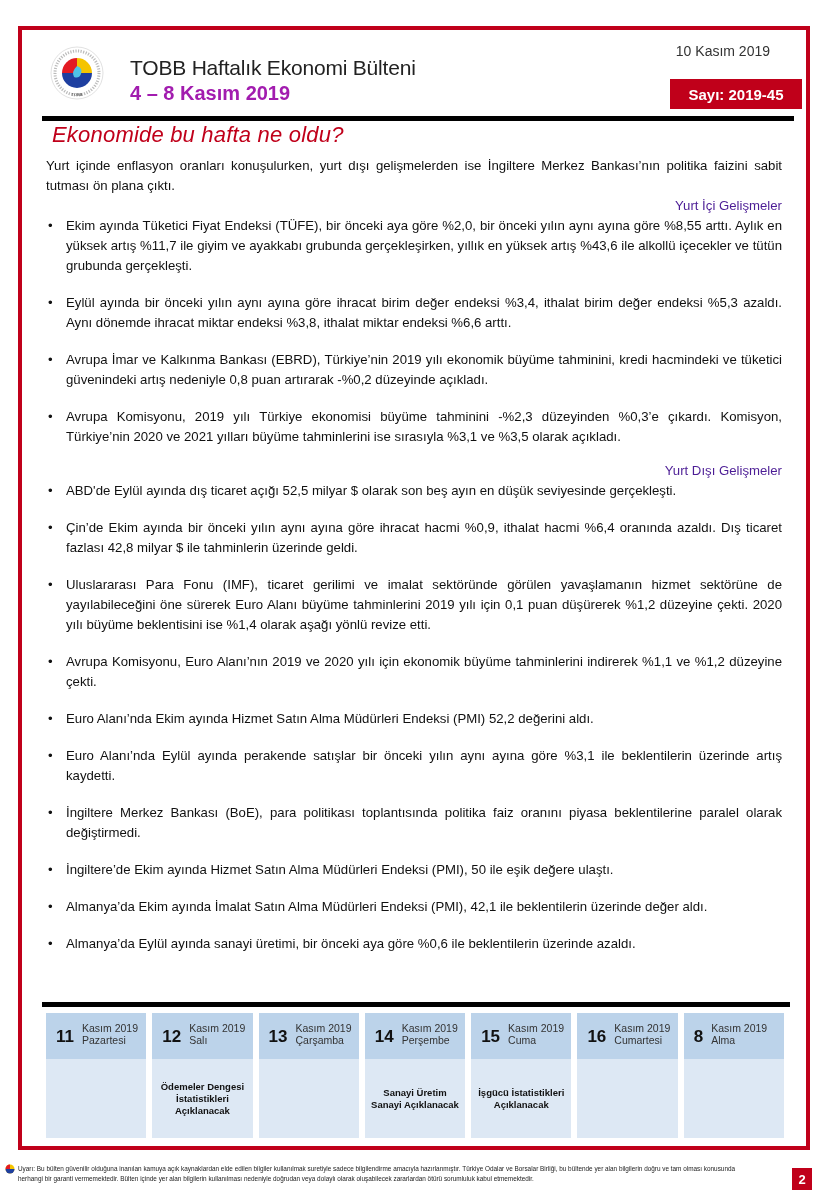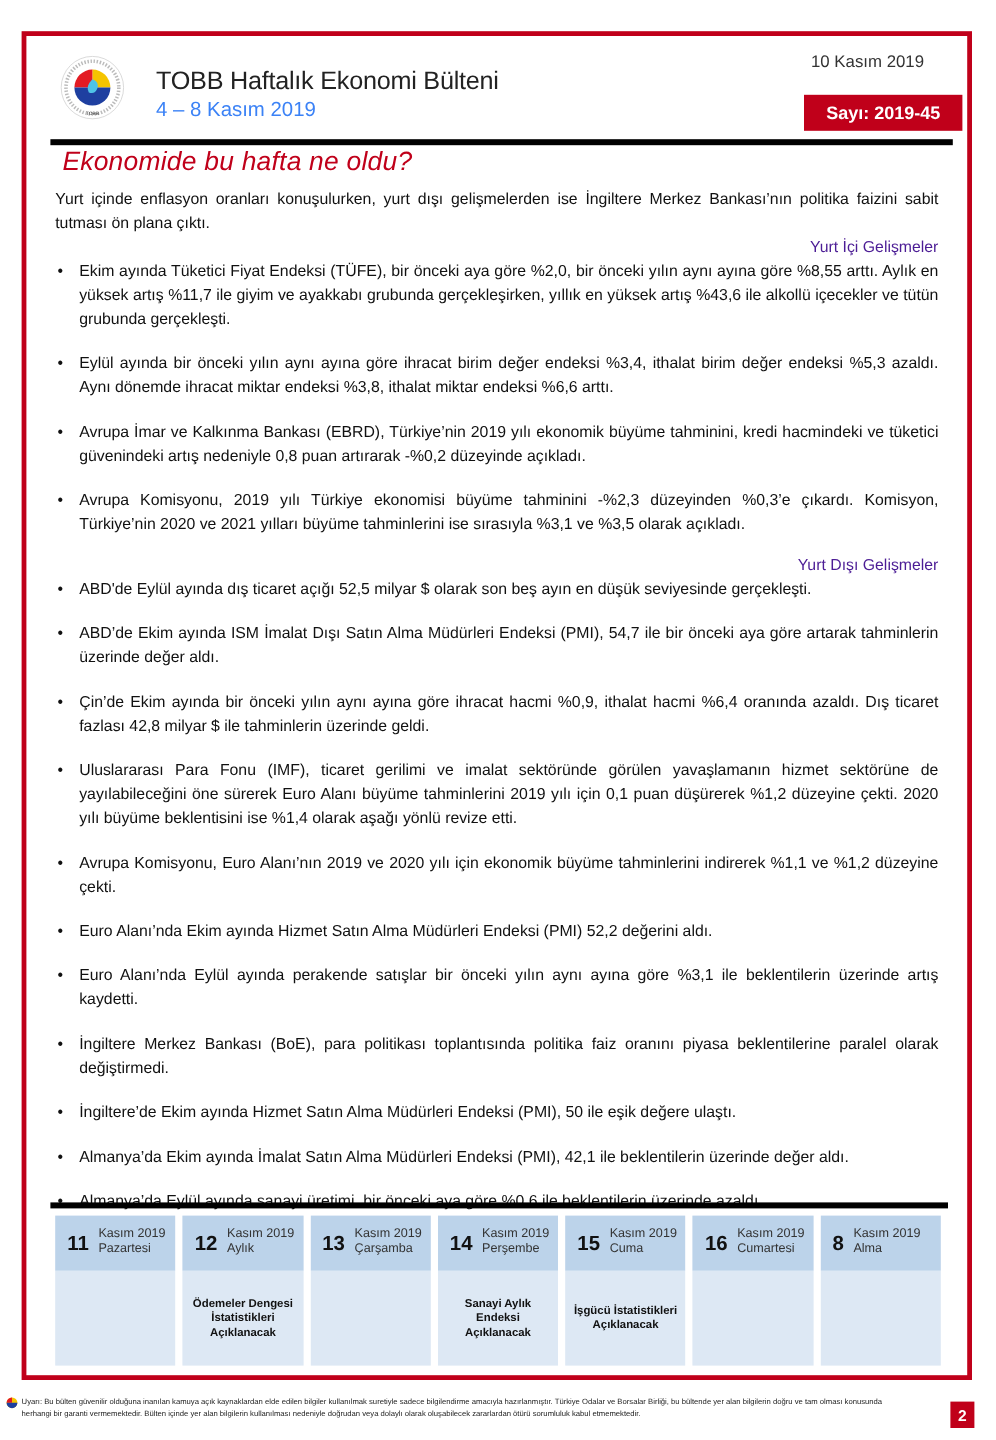--- a/index.html
+++ b/index.html
@@ -12,21 +12,21 @@
   }
 
   .logo {
     position: absolute; left: 50px; top: 46px; width: 54px; height: 54px;
   }
   .title {
     position: absolute; left: 130px; top: 56px; font-size: 21px; color: #222;
     letter-spacing: -0.2px;
   }
   .subtitle {
-    position: absolute; left: 130px; top: 82px; font-size: 17px; color: #3b82f6;
+    position: absolute; left: 130px; top: 82px; font-size: 20px; color: #a21caf; font-weight: bold;
   }
   .date {
     position: absolute; right: 60px; top: 43px; font-size: 14px; color: #333;
   }
   .issue {
     position: absolute; left: 670px; top: 79px; width: 132px; height: 30px;
     background: #c0001a; color: #fff; font-weight: bold; font-size: 15px;
     display: flex; align-items: center; justify-content: center;
   }
   .rule-top {
@@ -114,21 +114,20 @@
   <ul class="bullets">
     <li>Ekim ayında Tüketici Fiyat Endeksi (TÜFE), bir önceki aya göre %2,0, bir önceki yılın aynı ayına göre %8,55 arttı. Aylık en yüksek artış %11,7 ile giyim ve ayakkabı grubunda gerçekleşirken, yıllık en yüksek artış %43,6 ile alkollü içecekler ve tütün grubunda gerçekleşti.</li>
     <li>Eylül ayında bir önceki yılın aynı ayına göre ihracat birim değer endeksi %3,4, ithalat birim değer endeksi %5,3 azaldı. Aynı dönemde ihracat miktar endeksi %3,8, ithalat miktar endeksi %6,6 arttı.</li>
     <li>Avrupa İmar ve Kalkınma Bankası (EBRD), Türkiye’nin 2019 yılı ekonomik büyüme tahminini, kredi hacmindeki ve tüketici güvenindeki artış nedeniyle 0,8 puan artırarak -%0,2 düzeyinde açıkladı.</li>
     <li style="margin-bottom:14px">Avrupa Komisyonu, 2019 yılı Türkiye ekonomisi büyüme tahminini -%2,3 düzeyinden %0,3’e çıkardı. Komisyon, Türkiye’nin 2020 ve 2021 yılları büyüme tahminlerini ise sırasıyla %3,1 ve %3,5 olarak açıkladı.</li>
   </ul>
 
   <div class="section-title">Yurt Dışı Gelişmeler</div>
   <ul class="bullets tight">
     <li>ABD'de Eylül ayında dış ticaret açığı 52,5 milyar $ olarak son beş ayın en düşük seviyesinde gerçekleşti.</li>
-    <li>ABD’de Ekim ayında ISM İmalat Dışı Satın Alma Müdürleri Endeksi (PMI), 54,7 ile bir önceki aya göre artarak tahminlerin üzerinde değer aldı.</li>
     <li>Çin’de Ekim ayında bir önceki yılın aynı ayına göre ihracat hacmi %0,9, ithalat hacmi %6,4 oranında azaldı. Dış ticaret fazlası 42,8 milyar $ ile tahminlerin üzerinde geldi.</li>
     <li>Uluslararası Para Fonu (IMF), ticaret gerilimi ve imalat sektöründe görülen yavaşlamanın hizmet sektörüne de yayılabileceğini öne sürerek Euro Alanı büyüme tahminlerini 2019 yılı için 0,1 puan düşürerek %1,2 düzeyine çekti. 2020 yılı büyüme beklentisini ise %1,4 olarak aşağı yönlü revize etti.</li>
     <li>Avrupa Komisyonu, Euro Alanı’nın 2019 ve 2020 yılı için ekonomik büyüme tahminlerini indirerek %1,1 ve %1,2 düzeyine çekti.</li>
     <li>Euro Alanı’nda Ekim ayında Hizmet Satın Alma Müdürleri Endeksi (PMI) 52,2 değerini aldı.</li>
     <li>Euro Alanı’nda Eylül ayında perakende satışlar bir önceki yılın aynı ayına göre %3,1 ile beklentilerin üzerinde artış kaydetti.</li>
     <li>İngiltere Merkez Bankası (BoE), para politikası toplantısında politika faiz oranını piyasa beklentilerine paralel olarak değiştirmedi.</li>
     <li>İngiltere’de Ekim ayında Hizmet Satın Alma Müdürleri Endeksi (PMI), 50 ile eşik değere ulaştı.</li>
     <li>Almanya’da Ekim ayında İmalat Satın Alma Müdürleri Endeksi (PMI), 42,1 ile beklentilerin üzerinde değer aldı.</li>
     <li>Almanya’da Eylül ayında sanayi üretimi, bir önceki aya göre %0,6 ile beklentilerin üzerinde azaldı.</li>
   </ul>
@@ -145,21 +144,21 @@
           <div>Pazartesi</div>
         </div>
     </div>
     <div class="day-body"></div>
   </div>
   <div class="day">
     <div class="day-head">
       <span class="day-num">12</span>
       <div class="day-meta">
           <div>Kasım 2019</div>
-          <div>Aylık</div>
+          <div>Salı</div>
         </div>
     </div>
     <div class="day-body">Ödemeler Dengesi İstatistikleri Açıklanacak</div>
   </div>
   <div class="day">
     <div class="day-head">
       <span class="day-num">13</span>
       <div class="day-meta">
           <div>Kasım 2019</div>
           <div>Çarşamba</div>
@@ -168,21 +167,21 @@
     <div class="day-body"></div>
   </div>
   <div class="day">
     <div class="day-head">
       <span class="day-num">14</span>
       <div class="day-meta">
           <div>Kasım 2019</div>
           <div>Perşembe</div>
         </div>
     </div>
-    <div class="day-body">Sanayi Aylık Endeksi Açıklanacak</div>
+    <div class="day-body">Sanayi Üretim Sanayi Açıklanacak</div>
   </div>
   <div class="day">
     <div class="day-head">
       <span class="day-num">15</span>
       <div class="day-meta">
           <div>Kasım 2019</div>
           <div>Cuma</div>
         </div>
     </div>
     <div class="day-body">İşgücü İstatistikleri Açıklanacak</div>

